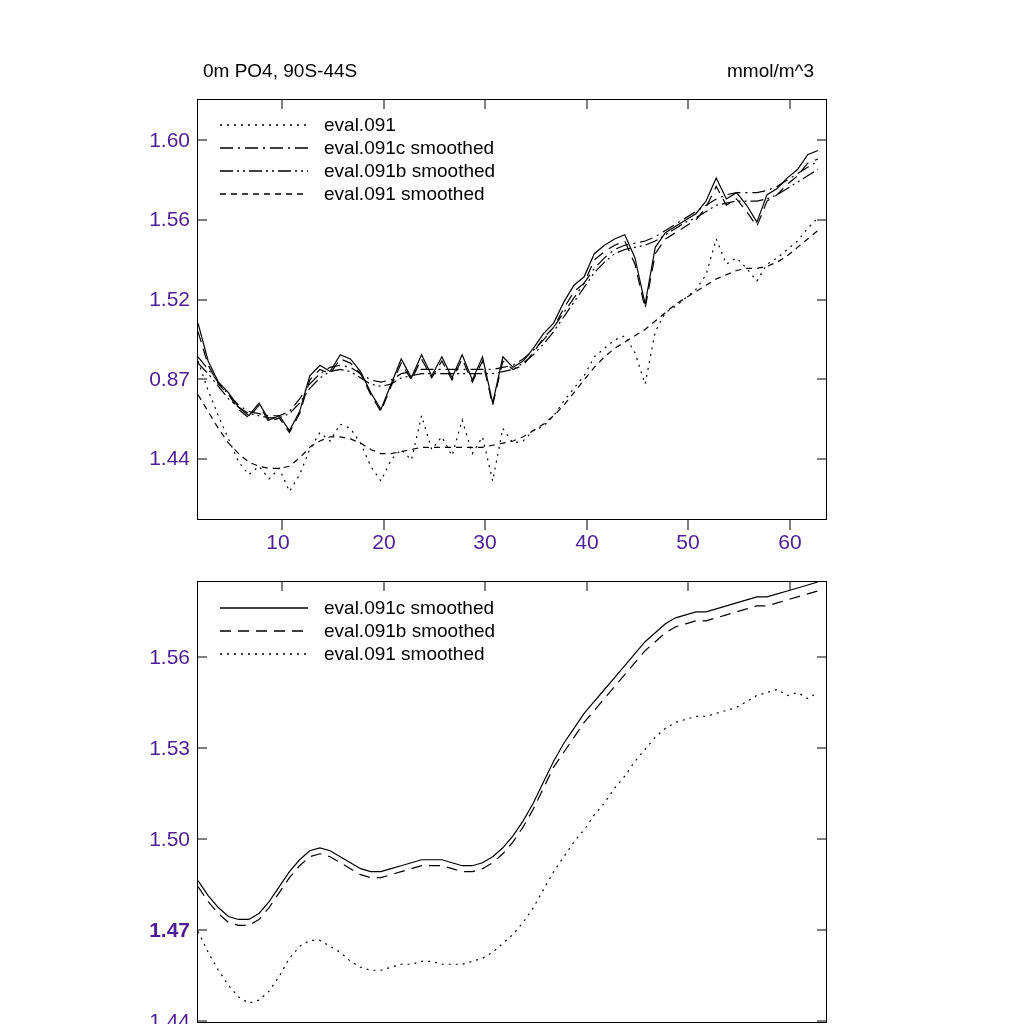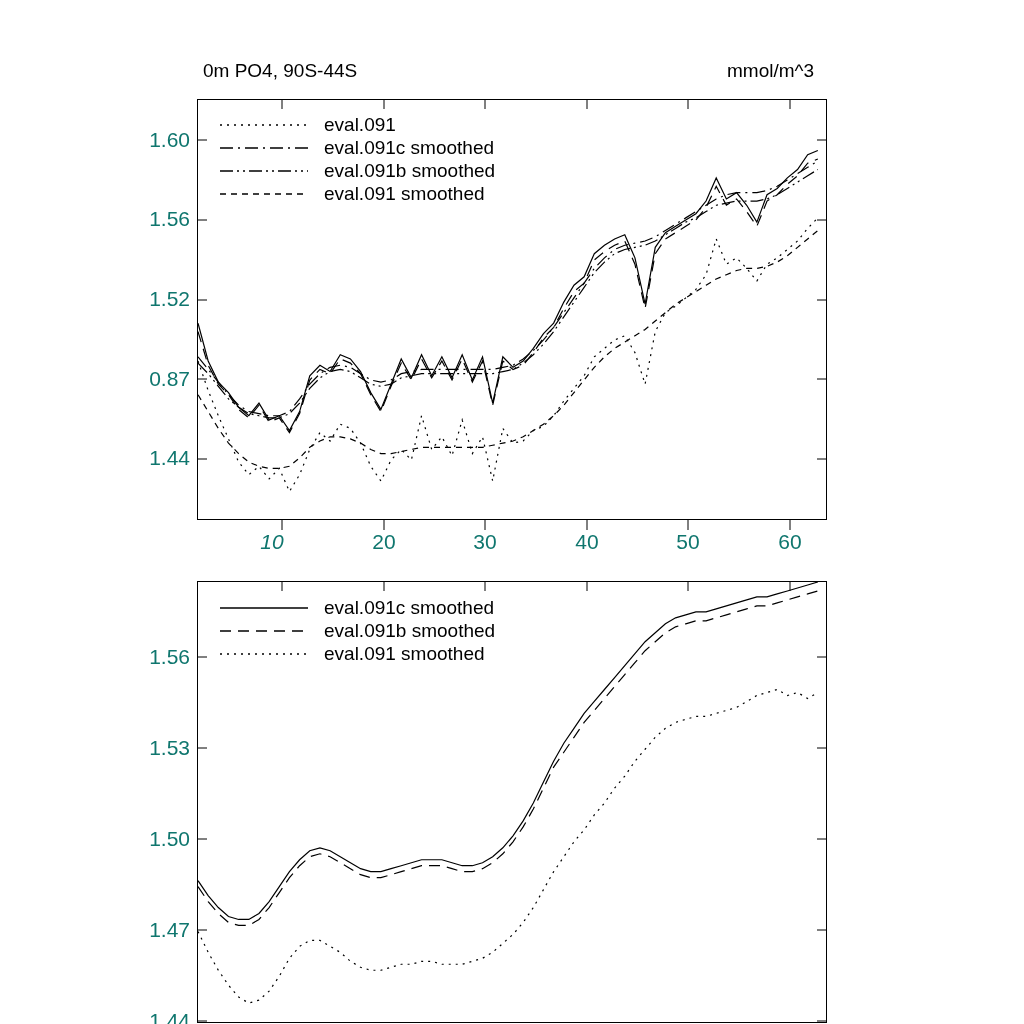--- a/index.html
+++ b/index.html
@@ -33,21 +33,21 @@
   .svg-layer {
     position: absolute;
     left: 0;
     top: 0;
   }
   .axis-label {
     position: absolute;
     font-size: 21px;
     font-family: "Liberation Sans", sans-serif;
     white-space: nowrap;
-    color: #0f766e;
+    color: #4c1d95;
   }
   .ylabel {
     text-align: right;
   }
   .xlabel {
     text-align: center;
   }
   .title-left {
     position: absolute;
     font-size: 19px;
@@ -88,21 +88,21 @@
 
     <div class="title-left" style="left:203px;top:60px;">0m PO4, 90S-44S</div>
     <div class="title-right" style="left:727px;top:60px;">mmol/m^3</div>
 
     <div class="axis-label ylabel" style="left:120px;top:128px;width:70px;">1.60</div>
     <div class="axis-label ylabel" style="left:120px;top:207px;width:70px;">1.56</div>
     <div class="axis-label ylabel" style="left:120px;top:287px;width:70px;">1.52</div>
     <div class="axis-label ylabel" style="left:120px;top:367px;width:70px;">0.87</div>
     <div class="axis-label ylabel" style="left:120px;top:446px;width:70px;">1.44</div>
 
-    <div class="axis-label xlabel" style="left:252px;top:530px;width:40px;font-style:italic;">10</div>
+    <div class="axis-label xlabel" style="left:258px;top:530px;width:40px;">10</div>
     <div class="axis-label xlabel" style="left:364px;top:530px;width:40px;">20</div>
     <div class="axis-label xlabel" style="left:465px;top:530px;width:40px;">30</div>
     <div class="axis-label xlabel" style="left:567px;top:530px;width:40px;">40</div>
     <div class="axis-label xlabel" style="left:668px;top:530px;width:40px;">50</div>
     <div class="axis-label xlabel" style="left:770px;top:530px;width:40px;">60</div>
 
     <div class="plot-frame" style="left:197px;top:99px;width:630px;height:421px;">
       <svg class="svg-layer" id="top-svg" width="630" height="421">
           <path d="M0.00 223.13 L10.16 261.02 L20.32 282.07 L30.48 292.59 L40.65 307.33 L50.81 315.75 L60.97 303.12 L71.13 319.96 L81.29 315.75 L91.45 330.48 L101.61 311.54 L111.77 275.75 L121.94 265.23 L132.10 271.54 L142.26 254.70 L152.42 258.91 L162.58 271.54 L172.74 292.59 L182.90 309.43 L193.06 284.17 L203.23 258.91 L213.39 277.86 L223.55 254.70 L233.71 275.75 L243.87 256.81 L254.03 277.86 L264.19 254.70 L274.35 279.96 L284.52 256.81 L294.68 303.12 L304.84 256.81 L315.00 267.33 L325.16 261.02 L335.32 248.39 L345.48 233.66 L355.65 223.13 L365.81 202.08 L375.97 185.24 L386.13 176.82 L396.29 153.67 L406.45 145.25 L416.61 138.93 L426.77 134.72 L436.94 157.88 L447.10 204.19 L457.26 147.35 L467.42 132.62 L477.58 126.30 L487.74 119.99 L497.90 113.67 L508.06 101.04 L518.23 77.89 L528.39 98.94 L538.55 92.62 L548.71 105.25 L558.87 122.09 L569.03 94.73 L579.19 88.41 L589.35 77.89 L599.52 69.47 L609.68 54.73 L619.84 50.52" fill="none" stroke="#000000" stroke-width="1.2"></path>
           <path d="M0.00 231.55 L10.16 265.23 L20.32 284.17 L30.48 294.70 L40.65 309.43 L50.81 317.85 L60.97 305.22 L71.13 322.06 L81.29 317.85 L91.45 332.59 L101.61 313.64 L111.77 279.96 L121.94 269.44 L132.10 273.65 L142.26 258.91 L152.42 263.12 L162.58 273.65 L172.74 294.70 L182.90 311.54 L193.06 286.28 L203.23 263.12 L213.39 279.96 L223.55 258.91 L233.71 277.86 L243.87 261.02 L254.03 279.96 L264.19 258.91 L274.35 282.07 L284.52 261.02 L294.68 305.22 L304.84 261.02 L315.00 269.44 L325.16 265.23 L335.32 252.60 L345.48 237.87 L355.65 227.34 L365.81 208.40 L375.97 191.56 L386.13 183.14 L396.29 159.98 L406.45 151.56 L416.61 145.25 L426.77 141.04 L436.94 164.19 L447.10 208.40 L457.26 153.67 L467.42 138.93 L477.58 132.62 L487.74 126.30 L497.90 119.99 L508.06 107.36 L518.23 86.31 L528.39 105.25 L538.55 98.94 L548.71 111.57 L558.87 126.30 L569.03 101.04 L579.19 94.73 L589.35 84.20 L599.52 75.78 L609.68 63.15 L619.84 58.94" fill="none" stroke="#000000" stroke-width="1.2" stroke-dasharray="11,7"></path>
@@ -168,21 +168,21 @@
         <span class="legend-text">eval.091 smoothed</span>
       </div>
     </div>
   </div>
 
   <div class="panel" style="left:0;top:560px;width:1024px;height:464px;">
 
     <div class="axis-label ylabel" style="left:120px;top:85px;width:70px;">1.56</div>
     <div class="axis-label ylabel" style="left:120px;top:176px;width:70px;">1.53</div>
     <div class="axis-label ylabel" style="left:120px;top:267px;width:70px;">1.50</div>
-    <div class="axis-label ylabel" style="left:120px;top:358px;width:70px;">1.47</div>
+    <div class="axis-label ylabel" style="left:120px;top:358px;width:70px;font-weight:bold;">1.47</div>
     <div class="axis-label ylabel" style="left:120px;top:449px;width:70px;">1.44</div>
 
     <div class="plot-frame" style="left:197px;top:21px;width:630px;height:442px;">
       <svg class="svg-layer" id="bottom-svg" width="630" height="442">
           <path d="M0.00 298.65 L10.16 313.58 L20.32 325.53 L30.48 334.49 L40.65 337.47 L50.81 337.47 L60.97 331.50 L71.13 319.55 L81.29 304.62 L91.45 289.69 L101.61 277.74 L111.77 268.78 L121.94 265.80 L132.10 268.78 L142.26 274.76 L152.42 280.73 L162.58 286.70 L172.74 289.69 L182.90 289.69 L193.06 286.70 L203.23 283.72 L213.39 280.73 L223.55 277.74 L233.71 277.74 L243.87 277.74 L254.03 280.73 L264.19 283.72 L274.35 283.72 L284.52 280.73 L294.68 274.76 L304.84 265.80 L315.00 253.85 L325.16 238.92 L335.32 221.00 L345.48 200.09 L355.65 179.19 L365.81 161.27 L375.97 146.34 L386.13 131.41 L396.29 119.46 L406.45 107.51 L416.61 95.57 L426.77 83.62 L436.94 71.68 L447.10 59.73 L457.26 50.77 L467.42 41.81 L477.58 35.84 L487.74 32.85 L497.90 29.86 L508.06 29.86 L518.23 26.88 L528.39 23.89 L538.55 20.91 L548.71 17.92 L558.87 14.93 L569.03 14.93 L579.19 11.95 L589.35 8.96 L599.52 5.97 L609.68 2.99 L619.84 0.00" fill="none" stroke="#000000" stroke-width="1.2"></path>
           <path d="M0.00 304.62 L10.16 319.55 L20.32 331.50 L30.48 340.46 L40.65 343.45 L50.81 343.45 L60.97 337.47 L71.13 325.53 L81.29 310.59 L91.45 295.66 L101.61 283.72 L111.77 274.76 L121.94 271.77 L132.10 274.76 L142.26 280.73 L152.42 286.70 L162.58 292.68 L172.74 295.66 L182.90 295.66 L193.06 292.68 L203.23 289.69 L213.39 286.70 L223.55 283.72 L233.71 283.72 L243.87 283.72 L254.03 286.70 L264.19 289.69 L274.35 289.69 L284.52 286.70 L294.68 280.73 L304.84 271.77 L315.00 259.82 L325.16 244.89 L335.32 226.97 L345.48 206.07 L355.65 185.16 L365.81 170.23 L375.97 155.30 L386.13 140.36 L396.29 128.42 L406.45 116.47 L416.61 104.53 L426.77 92.58 L436.94 80.64 L447.10 68.69 L457.26 59.73 L467.42 50.77 L477.58 44.80 L487.74 41.81 L497.90 38.82 L508.06 38.82 L518.23 35.84 L528.39 32.85 L538.55 29.86 L548.71 26.88 L558.87 23.89 L569.03 23.89 L579.19 20.91 L589.35 17.92 L599.52 14.93 L609.68 11.95 L619.84 8.96" fill="none" stroke="#000000" stroke-width="1.2" stroke-dasharray="11,7"></path>
           <path d="M0.00 349.42 L10.16 370.32 L20.32 388.24 L30.48 403.18 L40.65 415.12 L50.81 421.09 L60.97 418.11 L71.13 409.15 L81.29 394.22 L91.45 376.30 L101.61 364.35 L111.77 358.38 L121.94 358.38 L132.10 364.35 L142.26 370.32 L152.42 379.28 L162.58 385.26 L172.74 388.24 L182.90 388.24 L193.06 385.26 L203.23 382.27 L213.39 382.27 L223.55 379.28 L233.71 379.28 L243.87 382.27 L254.03 382.27 L264.19 382.27 L274.35 379.28 L284.52 376.30 L294.68 370.32 L304.84 361.36 L315.00 352.41 L325.16 340.46 L335.32 325.53 L345.48 307.61 L355.65 289.69 L365.81 274.76 L375.97 259.82 L386.13 247.88 L396.29 232.95 L406.45 221.00 L416.61 206.07 L426.77 194.12 L436.94 179.19 L447.10 167.24 L457.26 155.30 L467.42 146.34 L477.58 140.36 L487.74 137.38 L497.90 134.39 L508.06 134.39 L518.23 131.41 L528.39 128.42 L538.55 125.43 L548.71 119.46 L558.87 113.49 L569.03 110.50 L579.19 107.51 L589.35 113.49 L599.52 110.50 L609.68 116.47 L619.84 110.50" fill="none" stroke="#000000" stroke-width="1.2" stroke-dasharray="2,5"></path>
         </svg>
     </div>
 

